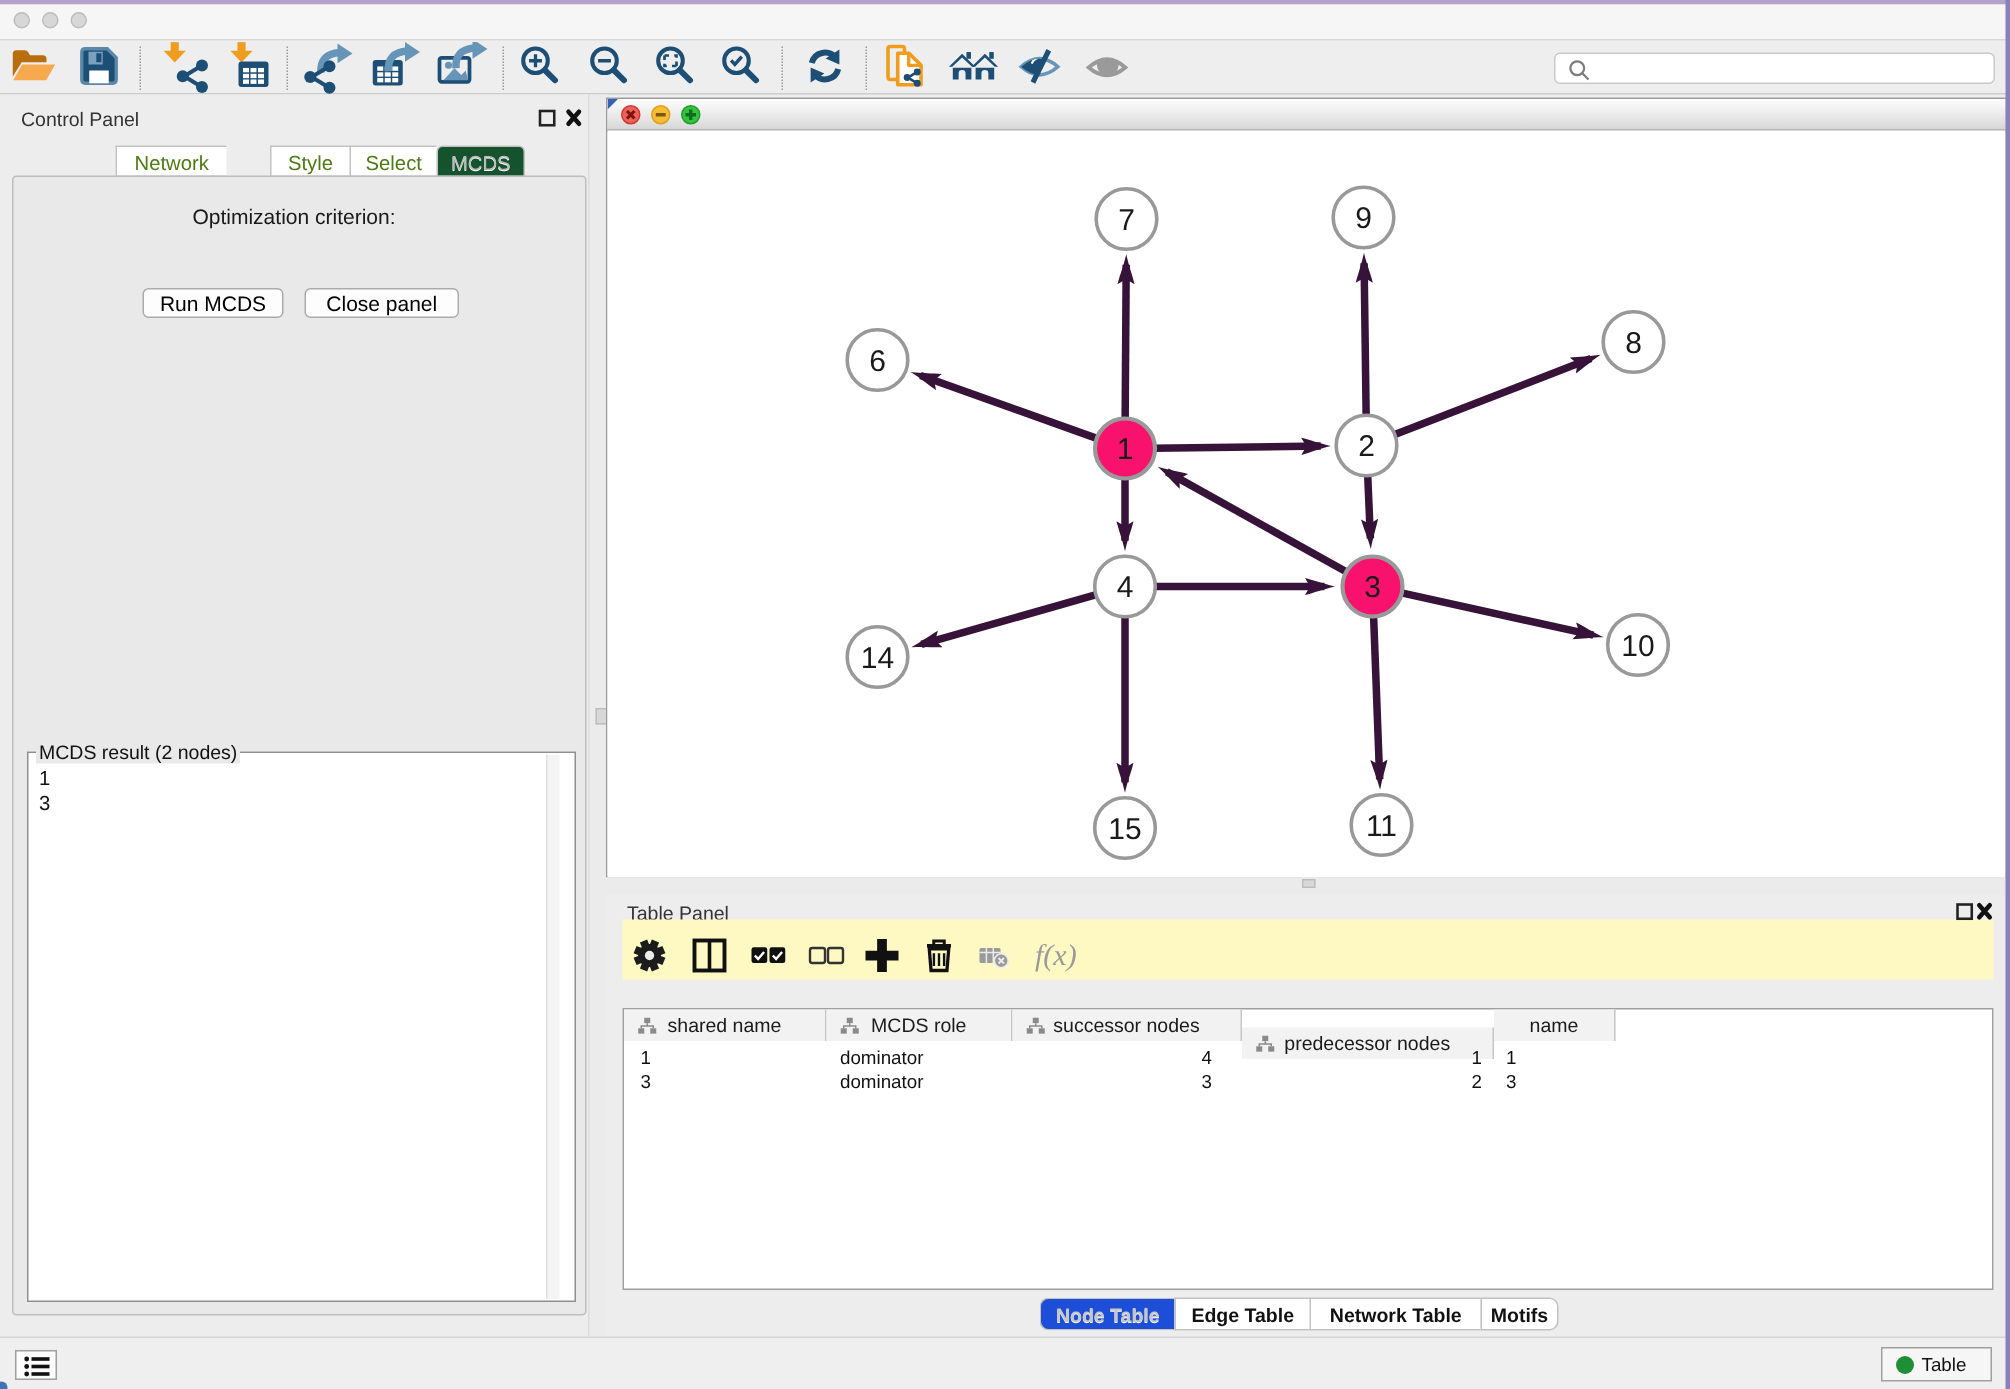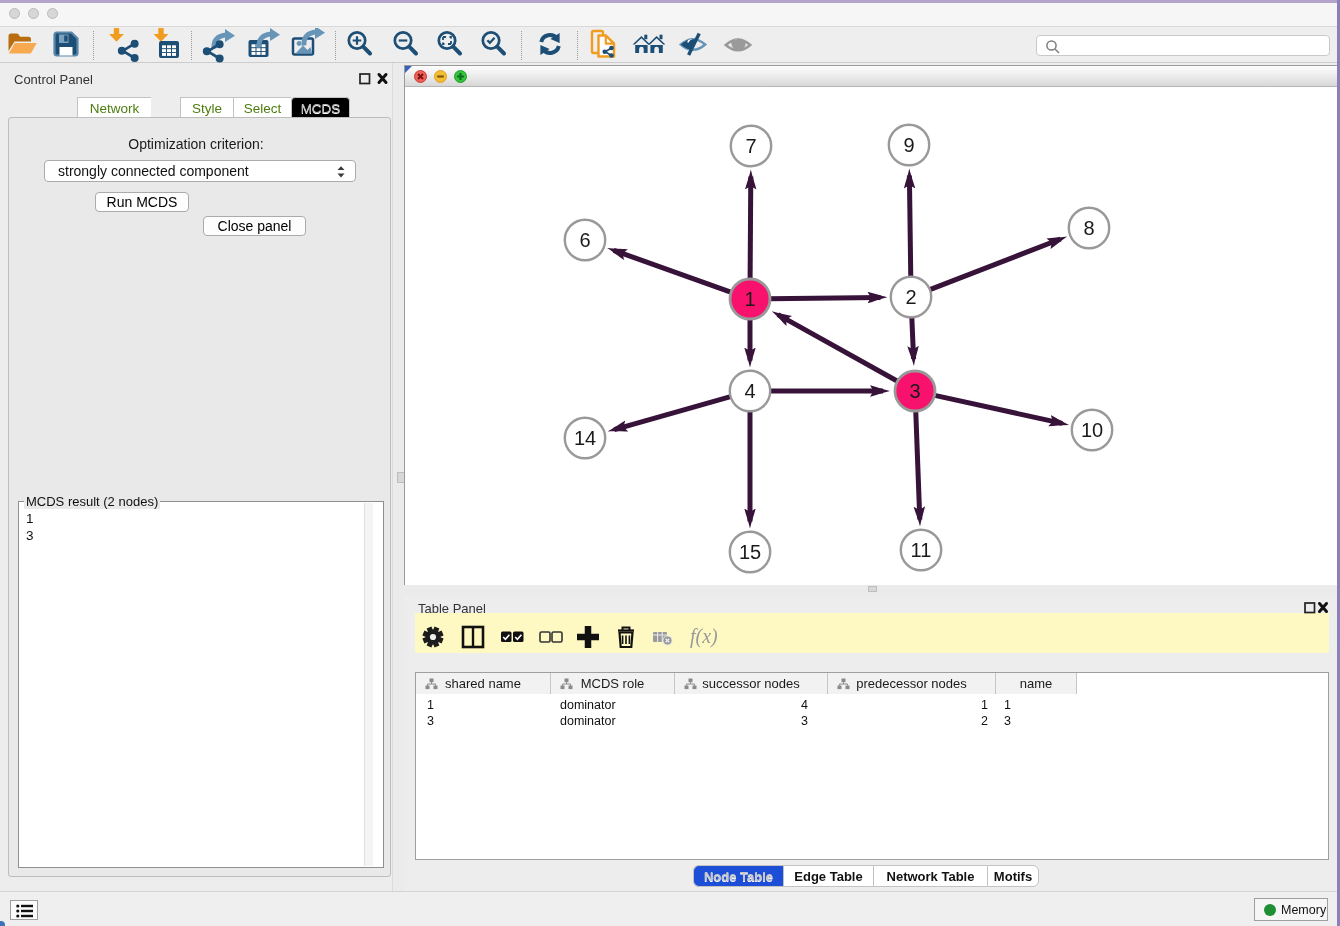--- a/index.html
+++ b/index.html
@@ -18,21 +18,21 @@
   #toolbar { left:0; top:28px; width:1340px; height:35px; background:#eeeeee; border-bottom:1px solid #cccccc; }
   .tsep { position:absolute; top:3px; height:29px; width:0; border-left:1px dotted #9a9a9a; }
   #searchbox { position:absolute; left:1036px; top:7px; width:294px; height:21px; background:#ffffff; border:1px solid #c9c9c9; border-radius:4px; }
 
   
   #cpanel { left:0; top:63px; width:392px; height:828px; background:#ededed; }
   #cpTitle { position:absolute; left:14px; top:9px; font-size:13px; color:#333; }
   .tabrow { position:absolute; top:34px; left:77px; height:21px; display:flex; }
   .tab { height:21px; font-size:13.5px; color:#4d7c0f; background:#ffffff; border:1px solid #c2c2c2; border-right:none; line-height:21px; text-align:center; }
   .tab.last { border-right:1px solid #c2c2c2; }
-  .tab.sel { background:#000000; color:#b9b9b9; text-shadow:0 1px 0 #fff; border-radius:4px 4px 0 0; }
+  .tab.sel { background:#14532d; color:#b9b9b9; text-shadow:0 1px 0 #fff; border-radius:4px 4px 0 0; }
   #cpBody { position:absolute; left:8px; top:54px; width:383px; height:760px; background:#e9e9e9; border:1px solid #bdbdbd; border-radius:3px; }
   #optlabel { position:absolute; top:73px; left:0; width:100%; text-align:center; font-size:14px; color:#1a1a1a; }
   #dropdown { position:absolute; left:44px; top:97px; width:312px; height:22px; background:#fff; border:1px solid #ababab; border-radius:4px; font-size:14px; color:#111; line-height:20px; padding-left:13px; }
   .btn { position:absolute; top:129px; height:20px; background:#fdfdfd; border:1px solid #ababab; border-radius:4px; font-size:14px; color:#000000; text-align:center; line-height:18px; }
   #fieldset { position:absolute; left:18px; top:438px; width:366px; height:367px; background:#ffffff; border:1px solid #8f8f8f; }
   #fslegend { position:absolute; left:24px; top:431px; background:#e9e9e9; padding:0 2px; font-size:13px; color:#111; }
   #fstext { position:absolute; left:26px; top:448px; font-size:13.5px; color:#111; line-height:16.5px; }
   #fsscroll { position:absolute; left:364px; top:440px; width:9px; height:363px; background:#f4f4f4; border-left:1px solid #e0e0e0; }
 
   
@@ -252,25 +252,22 @@
   <div class="abs" id="cpanel">
     <div id="cpTitle">Control Panel</div>
     <div class="tabrow">
       <div class="tab" style="width:74px;">Network</div>
       <div class="tab" style="width:53px;margin-left:29px;">Style</div>
       <div class="tab" style="width:58px;">Select</div>
       <div class="tab sel last" style="width:59px;">MCDS</div>
     </div>
     <div id="cpBody"></div>
     <div id="optlabel">Optimization criterion:</div>
-    <div id="dropdown">strongly connected component<svg style="position:absolute;right:9px;top:4px;" width="10" height="14" viewBox="0 0 10 14">
-        <path d="M1.5,5 L5,1.2 L8.5,5 Z M1.5,8.6 L5,12.4 L8.5,8.6 Z" fill="#3a3a3a"></path>
-      </svg></div>
     <div class="btn" style="left:95px; width:94px;">Run MCDS</div>
-    <div class="btn" style="left:203px; width:103px;margin-top:24px;">Close panel</div>
+    <div class="btn" style="left:203px; width:103px;">Close panel</div>
     <div id="fieldset"></div>
     <div id="fslegend">MCDS result (2 nodes)</div>
     <div id="fsscroll"></div>
     <div id="fstext">1<br>3</div>
     <svg class="abs" style="left:357px; top:9px;" width="32" height="14" viewBox="0 0 32 14">
       <rect x="3" y="2" width="9.5" height="9.5" fill="none" stroke="#222" stroke-width="1.7"></rect>
       <path d="M22 2.5 L29 10.5 M29 2.5 L22 10.5" stroke="#111" stroke-width="3" stroke-linecap="round"></path>
     </svg>
   </div>
 
@@ -401,21 +398,21 @@
           <rect x="0.5" y="7.5" width="4" height="3.6" fill="#8a8a8a"></rect>
           <rect x="8.5" y="7.5" width="4" height="3.6" fill="#8a8a8a"></rect>
           <path d="M6.5 4.1 V6 M2.5 7.5 V6 H10.5 V7.5" fill="none" stroke="#8a8a8a" stroke-width="1"></path>
         </svg>MCDS role</div>
       <div class="th" style="left:259px; width:153px;"><svg class="hicon" width="13" height="12" viewBox="0 0 13 12">
           <rect x="4.5" y="0.5" width="4" height="3.6" fill="#8a8a8a"></rect>
           <rect x="0.5" y="7.5" width="4" height="3.6" fill="#8a8a8a"></rect>
           <rect x="8.5" y="7.5" width="4" height="3.6" fill="#8a8a8a"></rect>
           <path d="M6.5 4.1 V6 M2.5 7.5 V6 H10.5 V7.5" fill="none" stroke="#8a8a8a" stroke-width="1"></path>
         </svg>successor nodes</div>
-      <div class="th" style="left:412px; width:168px;"><svg class="hicon" width="13" height="12" viewBox="0 0 13 12">
+      <div class="th" style="left:412px; width:168px;margin-top:12px;"><svg class="hicon" width="13" height="12" viewBox="0 0 13 12">
           <rect x="4.5" y="0.5" width="4" height="3.6" fill="#8a8a8a"></rect>
           <rect x="0.5" y="7.5" width="4" height="3.6" fill="#8a8a8a"></rect>
           <rect x="8.5" y="7.5" width="4" height="3.6" fill="#8a8a8a"></rect>
           <path d="M6.5 4.1 V6 M2.5 7.5 V6 H10.5 V7.5" fill="none" stroke="#8a8a8a" stroke-width="1"></path>
         </svg>predecessor nodes</div>
       <div class="th" style="left:580px; width:81px;">name</div>
       <div class="td" style="left:11px; top:24px;">1</div>
       <div class="td" style="left:144px; top:24px;">dominator</div>
       <div class="td" style="left:380px; top:24px; width:12px; text-align:right;">4</div>
       <div class="td" style="left:560px; top:24px; width:12px; text-align:right;">1</div>
@@ -446,17 +443,17 @@
           <circle cx="1.8" cy="7" r="1.6"></circle>
           <circle cx="1.8" cy="12" r="1.6"></circle>
           <rect x="5" y="0.8" width="12" height="2.4"></rect>
           <rect x="5" y="5.8" width="12" height="2.4"></rect>
           <rect x="5" y="10.8" width="12" height="2.4"></rect>
         </g>
       </svg>
     </div>
     <div id="membtn">
       <span style="display:inline-block;width:12px;height:12px;border-radius:50%;background:#1e8f35;margin-left:9px;margin-right:5px;flex:none;"></span>
-      <span>Memory</span>
+      <span>Table</span>
     </div>
   </div>
   <div class="abs" id="bluecorner"></div>
   <div class="abs" id="rightPurple"></div>
 
 </body></html>

